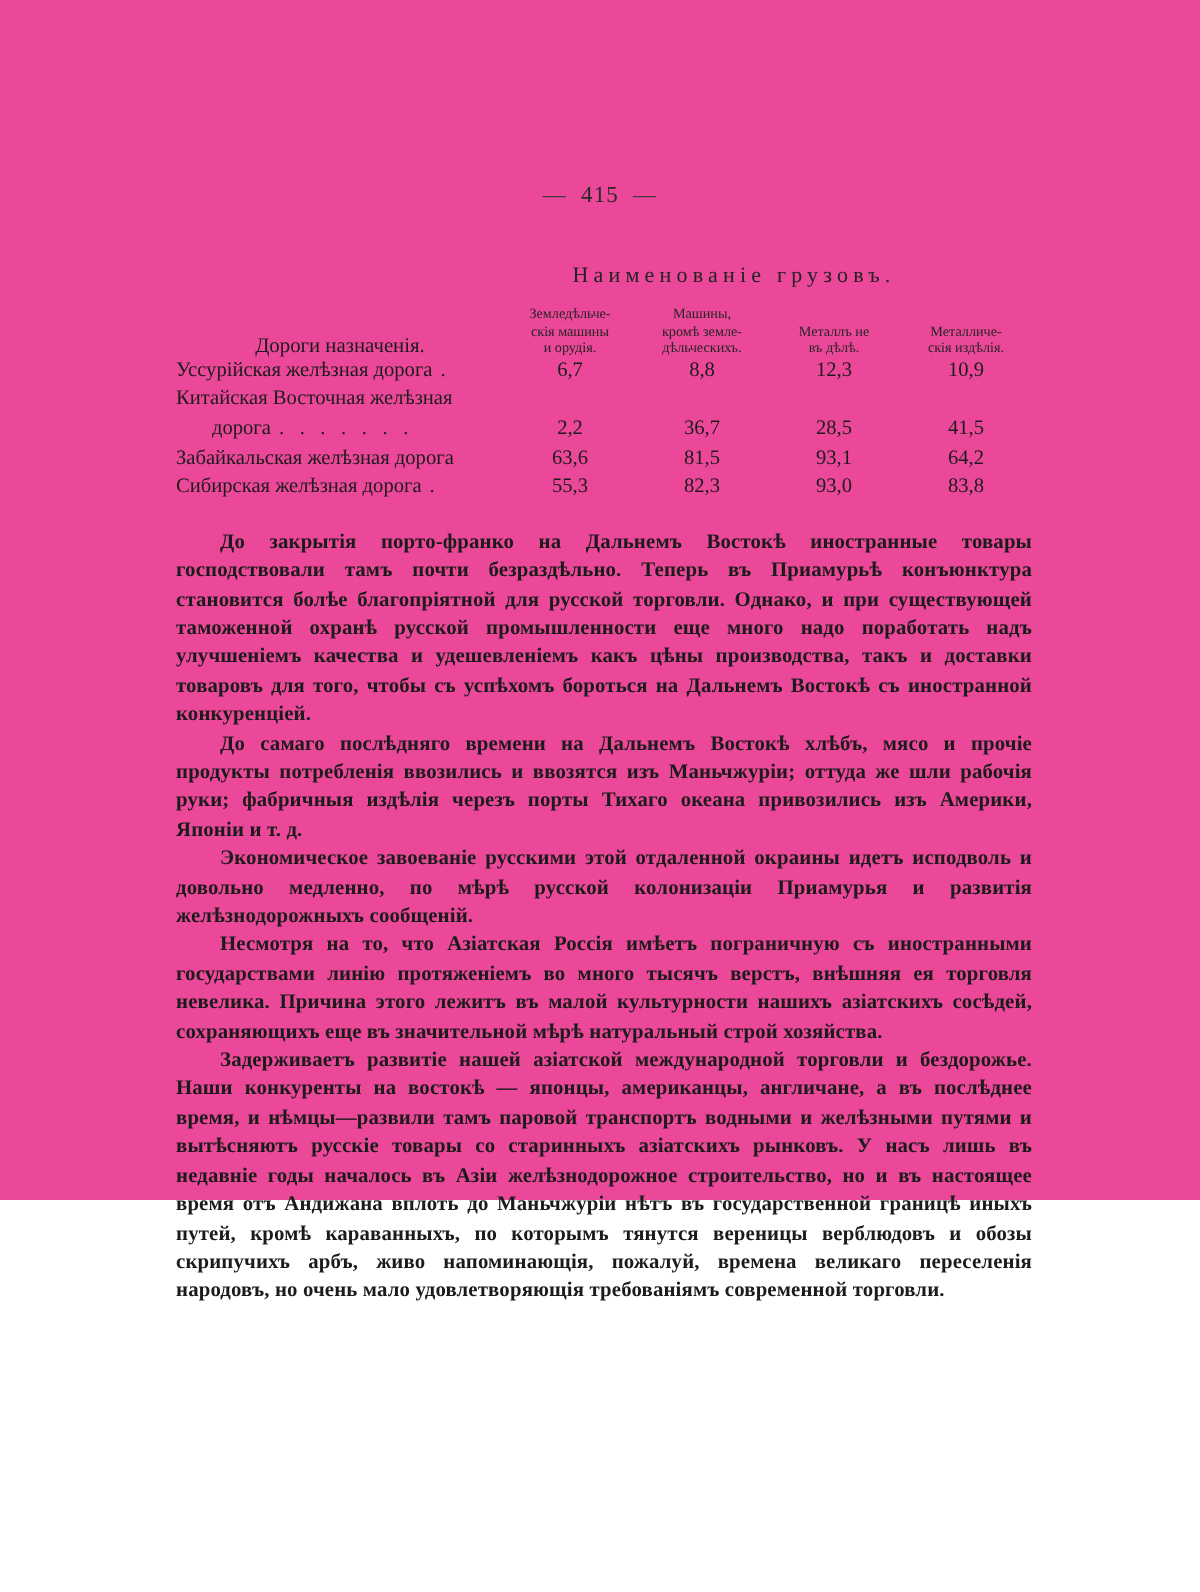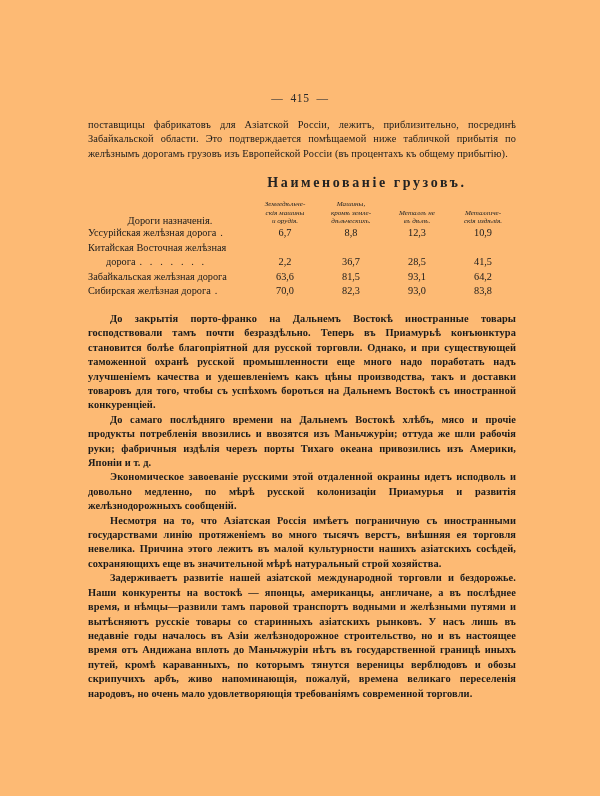--- a/index.html
+++ b/index.html
@@ -10,22 +10,22 @@
     width: 600px;
     height: 796px;
     background: #ffffff;
     font-family: "Liberation Serif", "DejaVu Serif", serif;
     color: #1d1d1d;
     overflow: hidden;
   }
   .page {
     position: relative;
     width: 600px;
-    height: 796px;
-    background: #fdba74;
+    height: 600px;
+    background: #ec4899;
   }
   .page-number {
     position: absolute;
     top: 92px;
     left: 0;
     width: 600px;
     text-align: center;
     font-size: 11.5px;
     letter-spacing: 0.6px;
     color: #2a2a2a;
@@ -60,27 +60,26 @@
   .spacer-after-intro { height: 14px; }
   .spacer-after-table { height: 13px; }
 
   
   .table-block {
     position: relative;
     width: 428px;
   }
   .goods-title {
     text-align: center;
-    font-size: 14px;
+    font-size: 11px;
     letter-spacing: 2.6px;
     color: #232323;
     margin-left: 130px;
     margin-bottom: 9px;
     white-space: nowrap;
-    font-weight: bold;
   }
   table.freight {
     width: 428px;
     border-collapse: collapse;
     font-size: 10.3px;
   }
   table.freight th,
   table.freight td {
     border: 0;
     padding: 0;
@@ -96,21 +95,20 @@
     color: #1b1b1b;
   }
   th.colhead {
     font-weight: normal;
     font-size: 7.1px;
     line-height: 8.6px;
     text-align: center;
     color: #242424;
     padding-bottom: 2px;
     width: 66px;
-    font-style: italic;
   }
   tr.datarow td {
     font-size: 10.3px;
     line-height: 14.6px;
     color: #1b1b1b;
   }
   td.rowlabel {
     text-align: left;
     white-space: nowrap;
     padding-right: 4px;
@@ -137,21 +135,20 @@
 <body>
 
 <div class="page">
 
   <div class="page-number">
     <span class="dash">—</span><span>415</span><span class="dash">—</span>
   </div>
 
   <div class="content">
 
-    <p class="body">поставщицы фабрикатовъ для Азіатской Россіи, лежитъ, приблизительно, посрединѣ Забайкальской области. Это подтверждается помѣщаемой ниже табличкой прибытія по желѣзнымъ дорогамъ грузовъ изъ Европейской Россіи (въ процентахъ къ общему прибытію).</p>
 
     <div class="spacer-after-intro"></div>
 
     <div class="table-block">
       <div class="goods-title">Наименованіе грузовъ.</div>
 
       <table class="freight">
         <thead>
           <tr>
             <th class="corner">Дороги назначенія.</th>
@@ -204,21 +201,21 @@
           <tr class="datarow">
             <td class="rowlabel"><span>Забайкальская желѣзная дорога</span><span class="leader"></span></td>
             <td class="num">63,6</td>
             <td class="num">81,5</td>
             <td class="num">93,1</td>
             <td class="num">64,2</td>
           </tr>
 
           <tr class="datarow">
             <td class="rowlabel"><span>Сибирская желѣзная дорога</span><span class="leader">.</span></td>
-            <td class="num">70,0</td>
+            <td class="num">55,3</td>
             <td class="num">82,3</td>
             <td class="num">93,0</td>
             <td class="num">83,8</td>
           </tr>
 
         </tbody>
       </table>
     </div>
 
     <div class="spacer-after-table"></div>

